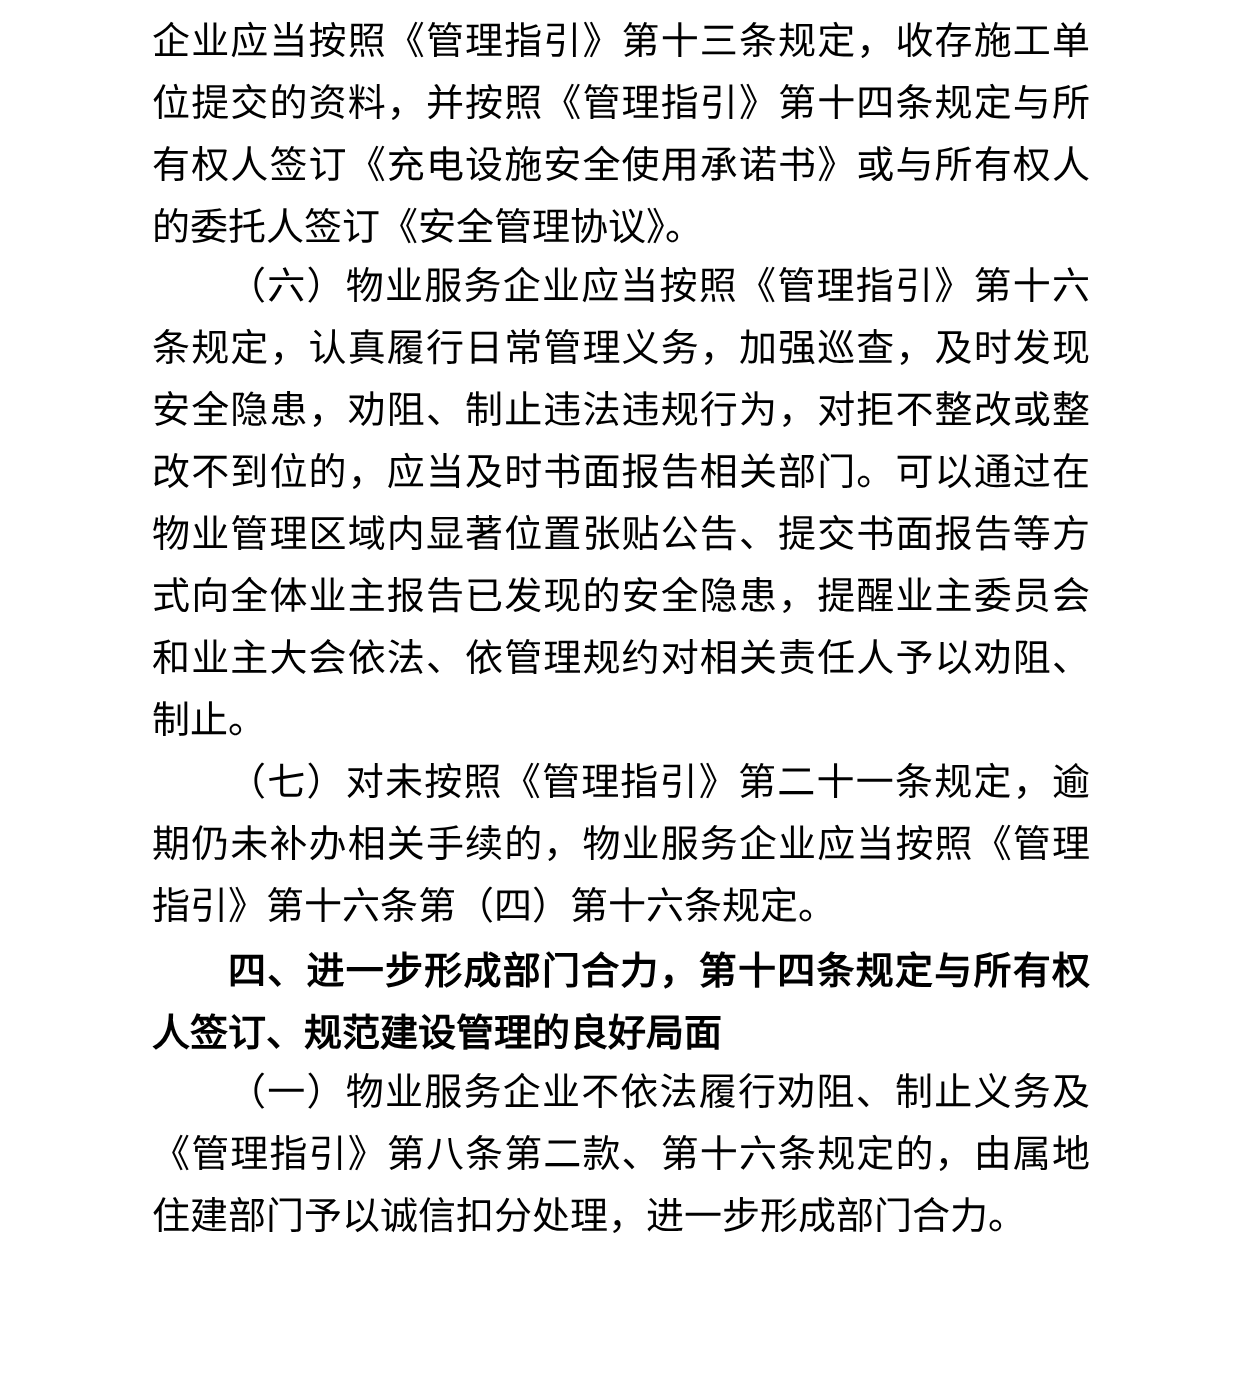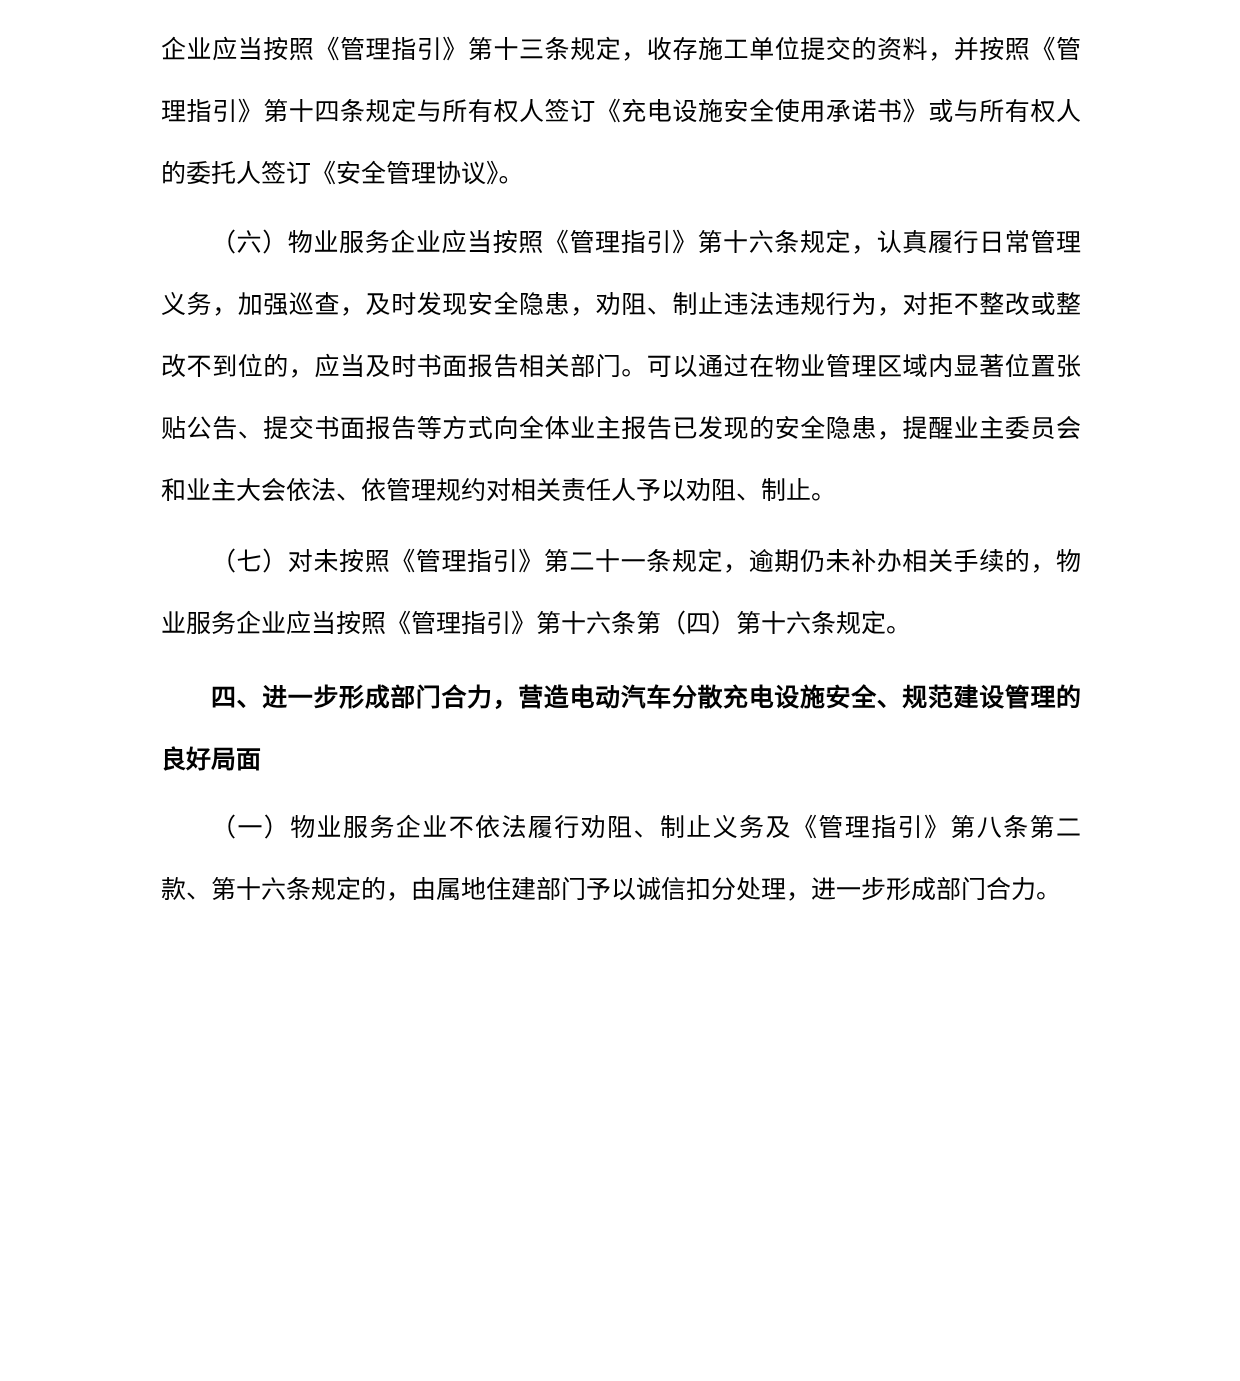--- a/index.html
+++ b/index.html
@@ -11,23 +11,23 @@
   .page {
     position: relative;
     width: 1240px;
     height: 1381px;
     box-sizing: border-box;
     padding: 10px 150px 0 152px;
     background: #ffffff;
     overflow: hidden;
   }
   .doc-text {
-    margin: 9px;
+    margin: 0;
     color: #000000;
-    font-size: 25px;
+    font-size: 38px;
     line-height: 62px;
     text-align: justify;
     text-justify: inter-character;
     line-break: strict;
     font-family: "Liberation Serif", "DejaVu Serif", serif;
   }
   .indent {
     text-indent: 2em;
     font-family: Liberation Mono, monospace;
   }
@@ -39,17 +39,17 @@
 </head>
 <body>
 
 <div class="page">
   <p class="doc-text">企业应当按照《管理指引》第十三条规定，收存施工单位提交的资料，并按照《管理指引》第十四条规定与所有权人签订《充电设施安全使用承诺书》或与所有权人的委托人签订《安全管理协议》。</p>
 
   <p class="doc-text indent">（六）物业服务企业应当按照《管理指引》第十六条规定，认真履行日常管理义务，加强巡查，及时发现安全隐患，劝阻、制止违法违规行为，对拒不整改或整改不到位的，应当及时书面报告相关部门。可以通过在物业管理区域内显著位置张贴公告、提交书面报告等方式向全体业主报告已发现的安全隐患，提醒业主委员会和业主大会依法、依管理规约对相关责任人予以劝阻、制止。</p>
 
   <p class="doc-text indent">（七）对未按照《管理指引》第二十一条规定，逾期仍未补办相关手续的，物业服务企业应当按照《管理指引》第十六条第（四）第十六条规定。</p>
 
-  <p class="doc-text indent heading">四、进一步形成部门合力，营造电动汽车分散充电设施安全、规范建设管理的良好局面</p>
+  <p class="doc-text indent heading">四、进一步形成部门合力，第十四条规定与所有权人签订、规范建设管理的良好局面</p>
 
   <p class="doc-text indent">（一）物业服务企业不依法履行劝阻、制止义务及《管理指引》第八条第二款、第十六条规定的，由属地住建部门予以诚信扣分处理，进一步形成部门合力。</p>
 
 </div>
 
 </body></html>

